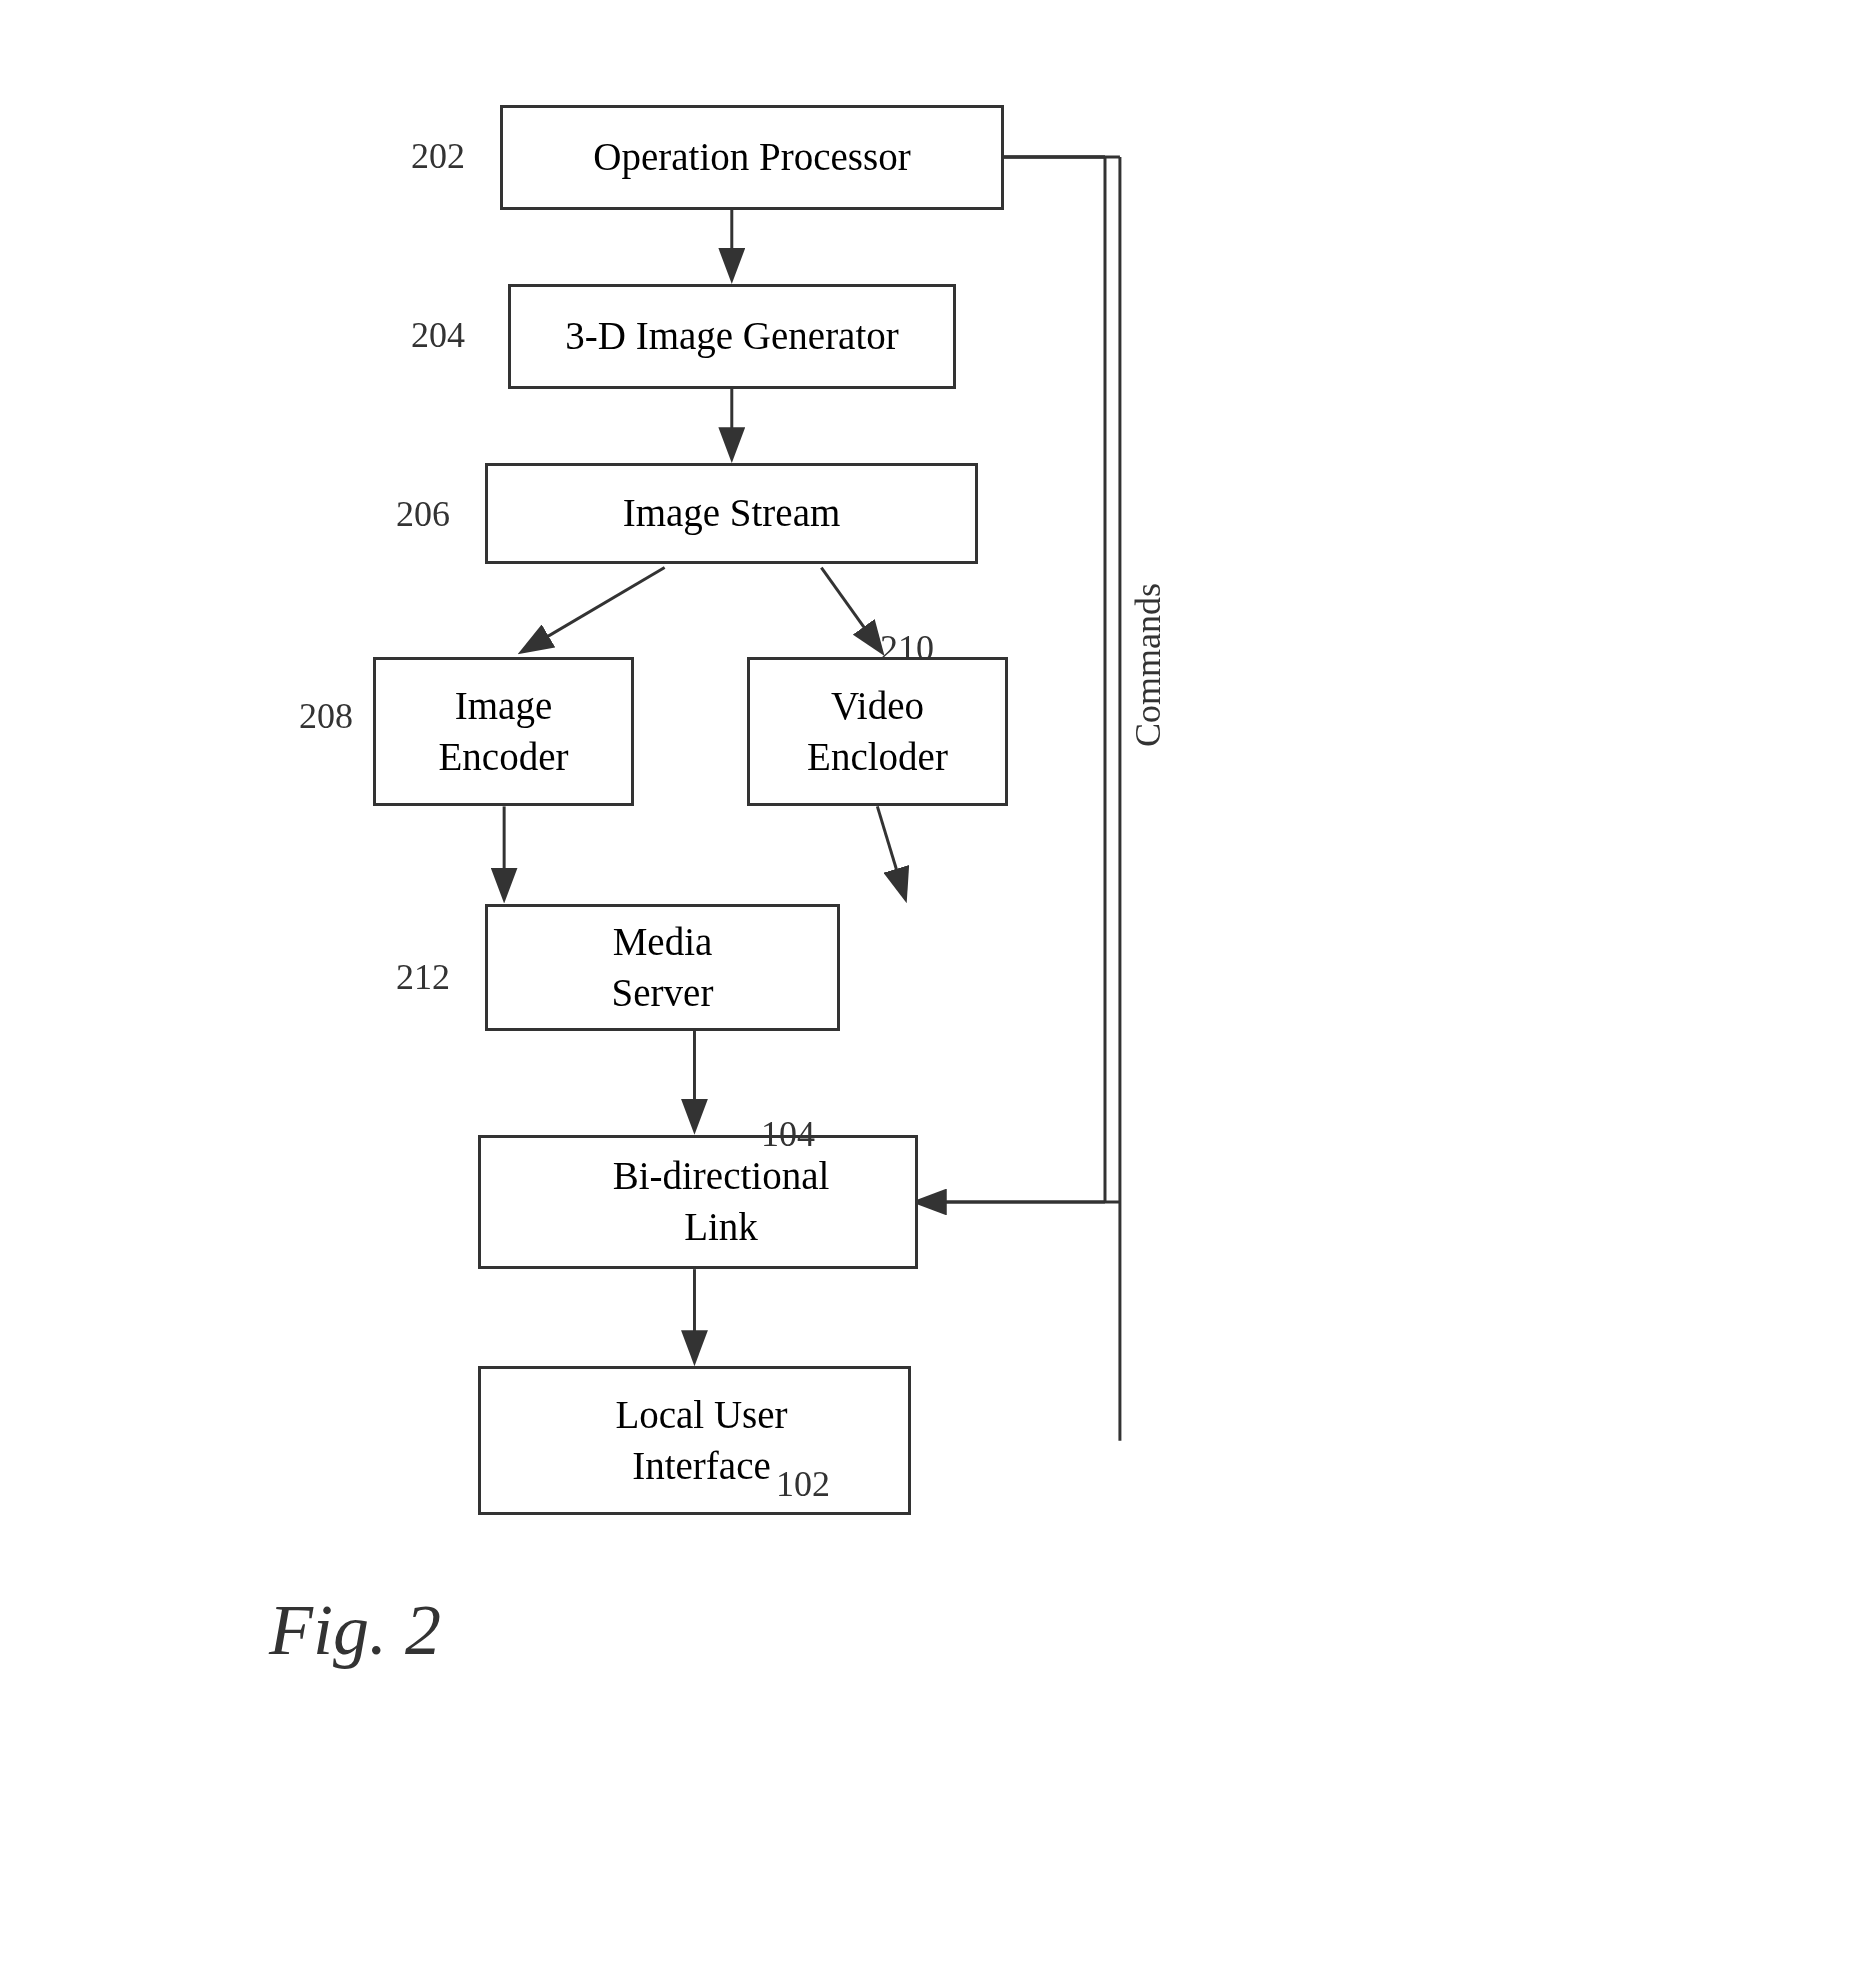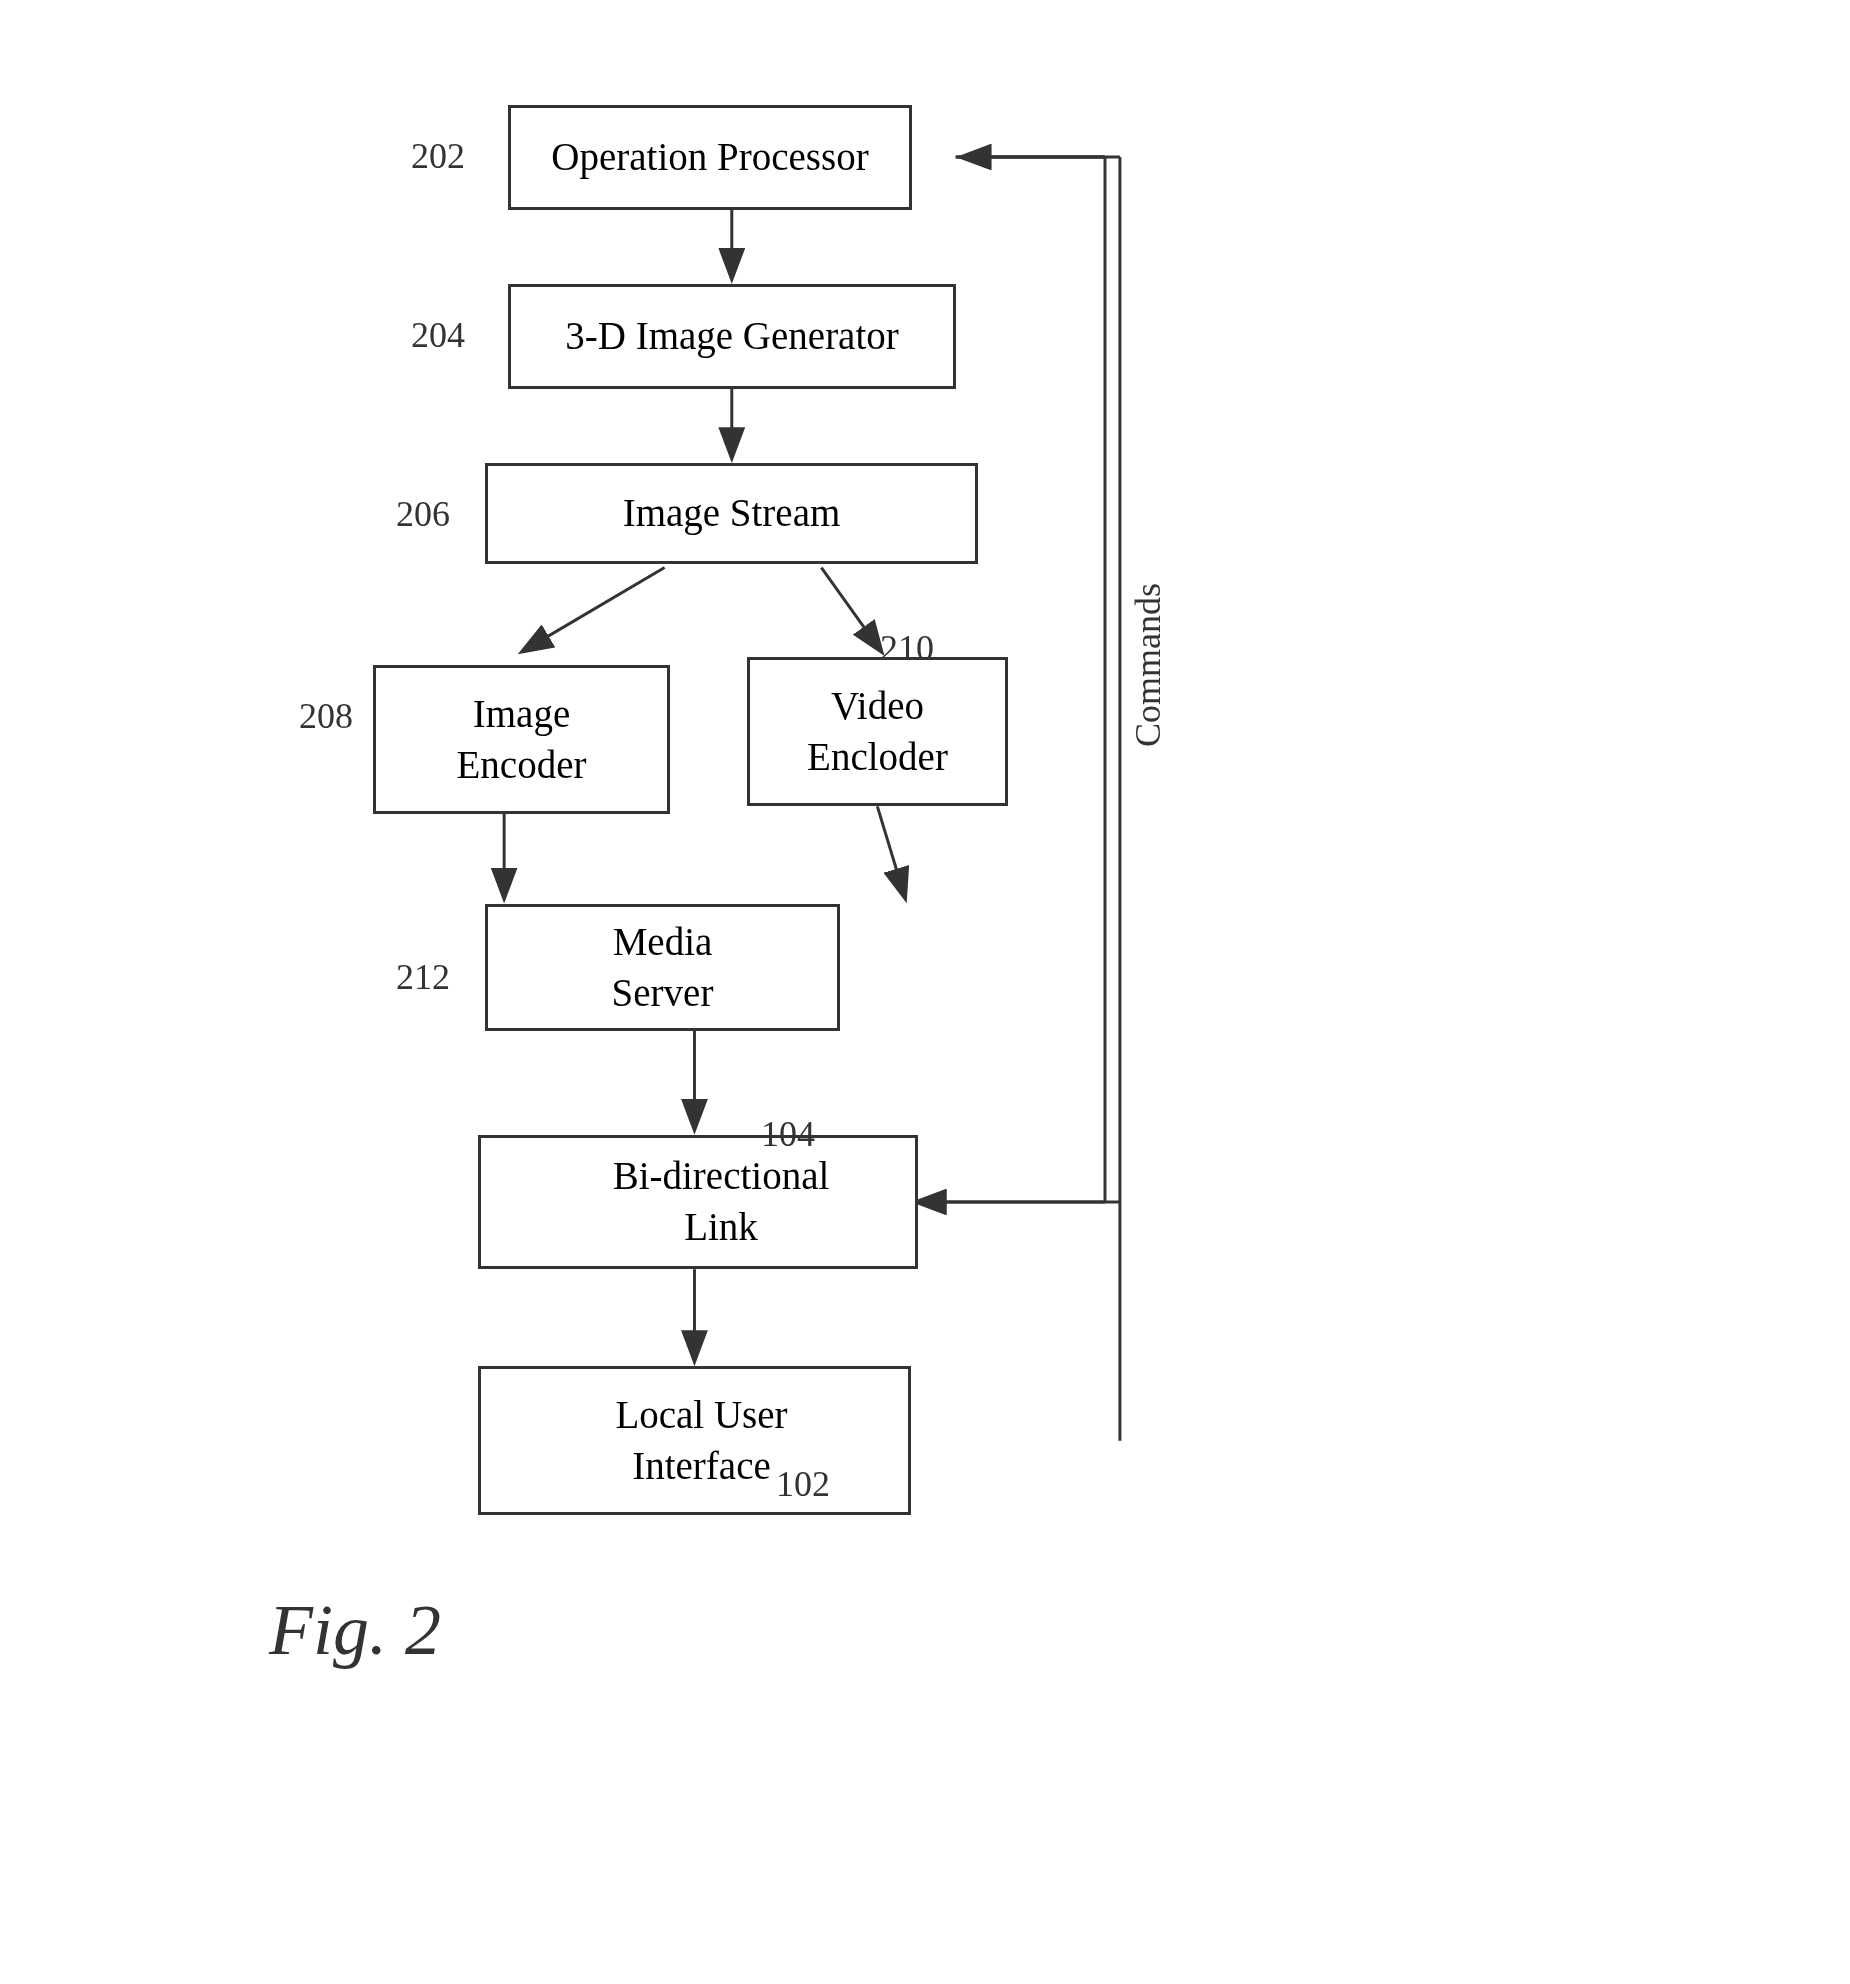--- a/index.html
+++ b/index.html
@@ -105,36 +105,36 @@
     <line x1="1200" y1="1530" x2="1200" y2="1530" stroke="#333" stroke-width="4"></line>
 
     <line x1="980" y1="130" x2="1180" y2="130" stroke="#333" stroke-width="4"></line>
     <line x1="1180" y1="130" x2="1180" y2="1530" stroke="#333" stroke-width="4"></line>
     <line x1="1180" y1="1530" x2="928" y2="1530" stroke="#333" stroke-width="4" marker-end="url(#arrowhead)"></line>
 
     <line x1="1180" y1="130" x2="988" y2="130" stroke="#333" stroke-width="4" marker-end="url(#arrowhead)"></line>
 
   </svg>
 
-  <div class="box" style="left:284px; top:45px; width:404px; height:105px;">
+  <div class="box" style="left:276px; top:45px; width:504px; height:105px;">
     <span>Operation Processor</span>
   </div>
   <div class="label" style="left:187px; top:75px;">202</div>
 
   <div class="box" style="left:284px; top:224px; width:448px; height:105px;">
     <span>3-D Image Generator</span>
   </div>
   <div class="label" style="left:187px; top:254px;">204</div>
 
   <div class="box" style="left:261px; top:403px; width:493px; height:101px;">
     <span>Image Stream</span>
   </div>
   <div class="label" style="left:172px; top:433px;">206</div>
 
-  <div class="box" style="left:149px; top:597px; width:297px; height:149px;margin-top:8px;">
+  <div class="box" style="left:149px; top:597px; width:261px; height:149px;">
     <span>Image<br>Encoder</span>
   </div>
   <div class="label" style="left:75px; top:635px;">208</div>
 
   <div class="box" style="left:523px; top:597px; width:261px; height:149px;">
     <span>Video<br>Encloder</span>
   </div>
   <div class="label" style="left:620px; top:567px;margin-left:36px;">210</div>
 
   <div class="box" style="left:261px; top:844px; width:355px; height:127px;">

